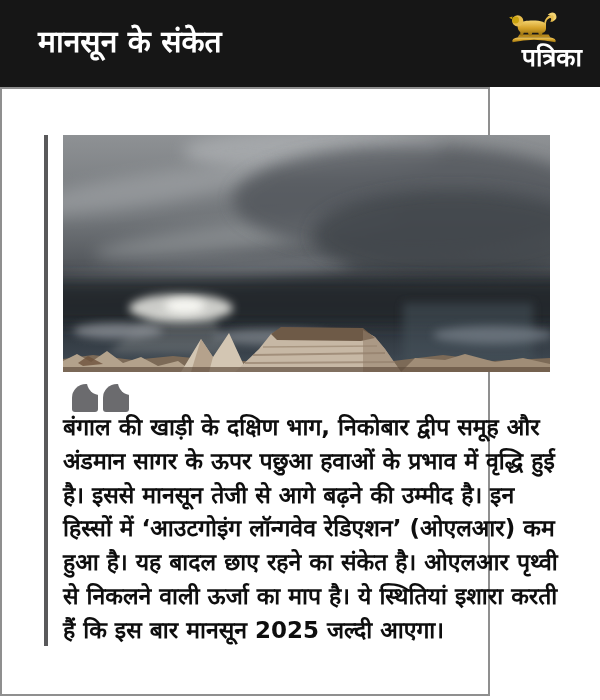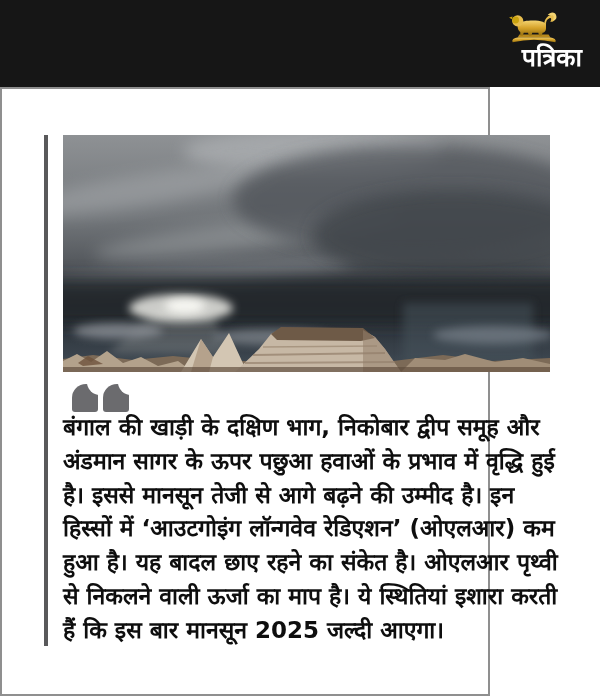--- a/index.html
+++ b/index.html
@@ -52,20 +52,21 @@
     font-family:"DejaVu Sans","Liberation Sans",sans-serif;
     letter-spacing:0;
   }
 </style>
 </head>
 <body>
 
 <div class="stage">
 
   <div class="header">
+    <h1 class="header-title">मानसून के संकेत</h1>
 
     <div class="brand">
 
       <svg class="brand-lion" width="56" height="36" viewBox="0 0 64 42" aria-hidden="true">
         <defs>
           <linearGradient id="gold" x1="0" y1="0" x2="0" y2="1">
             <stop offset="0" stop-color="#f3d371"></stop>
             <stop offset="0.5" stop-color="#d6a32a"></stop>
             <stop offset="1" stop-color="#96700f"></stop>
           </linearGradient>

